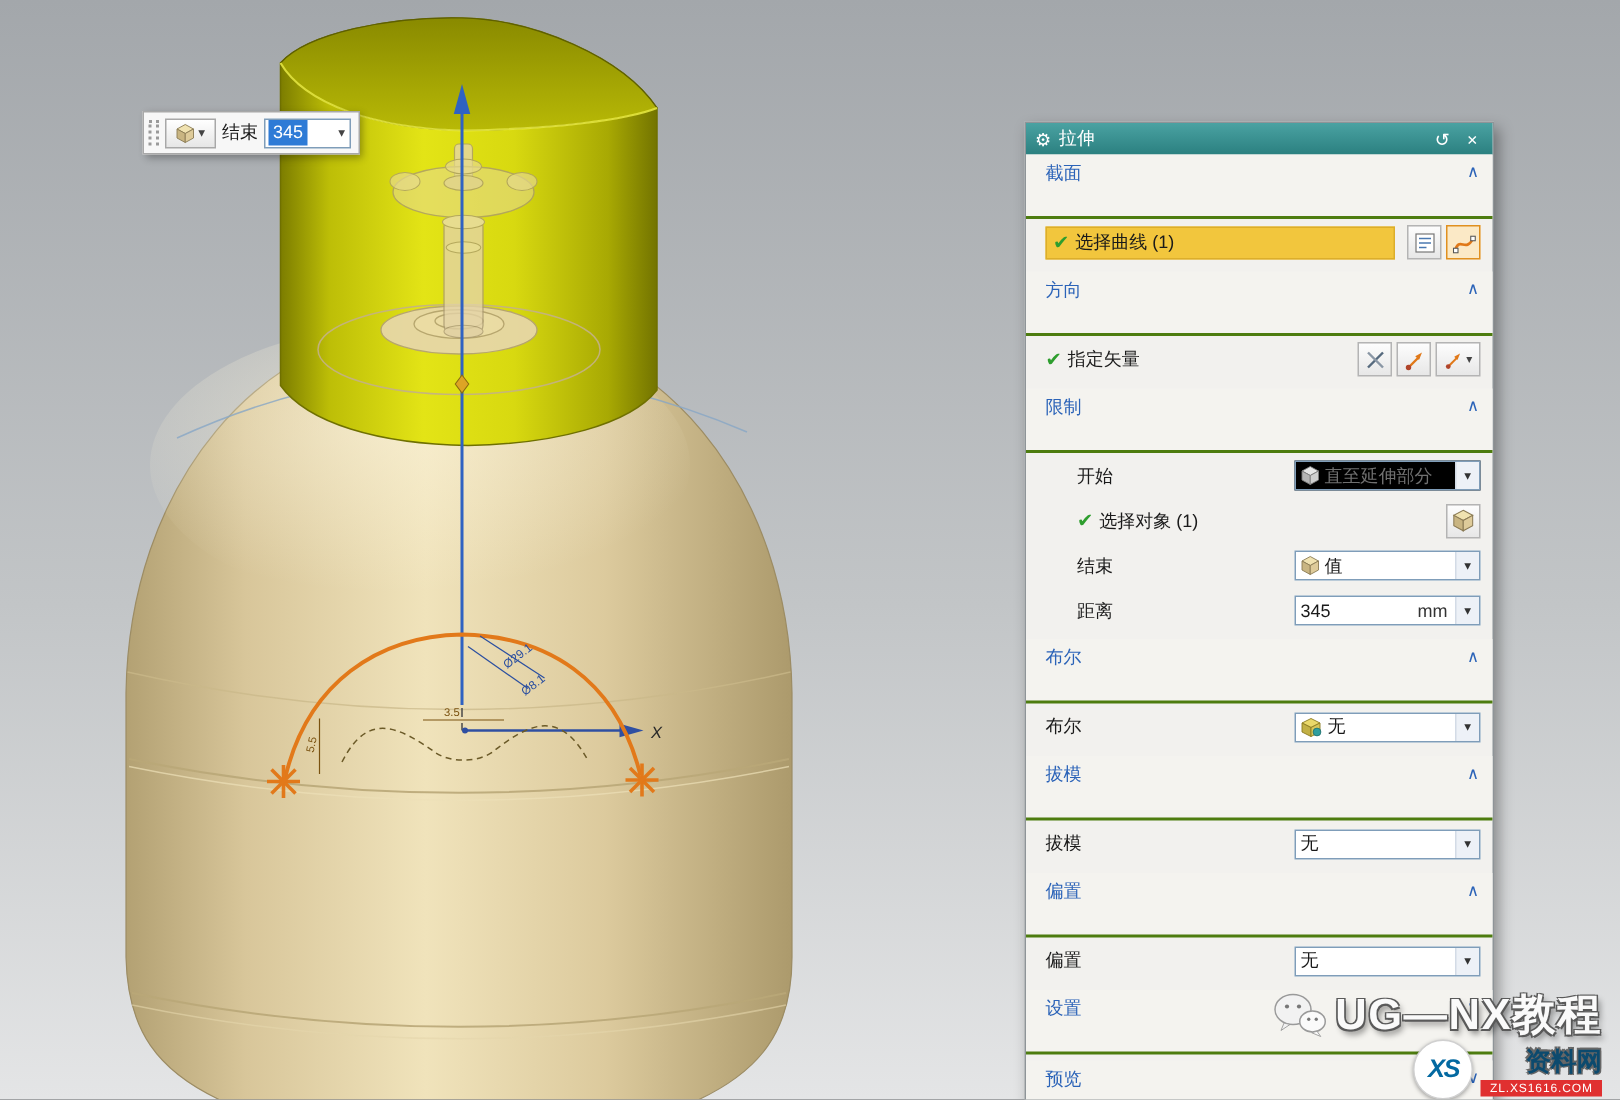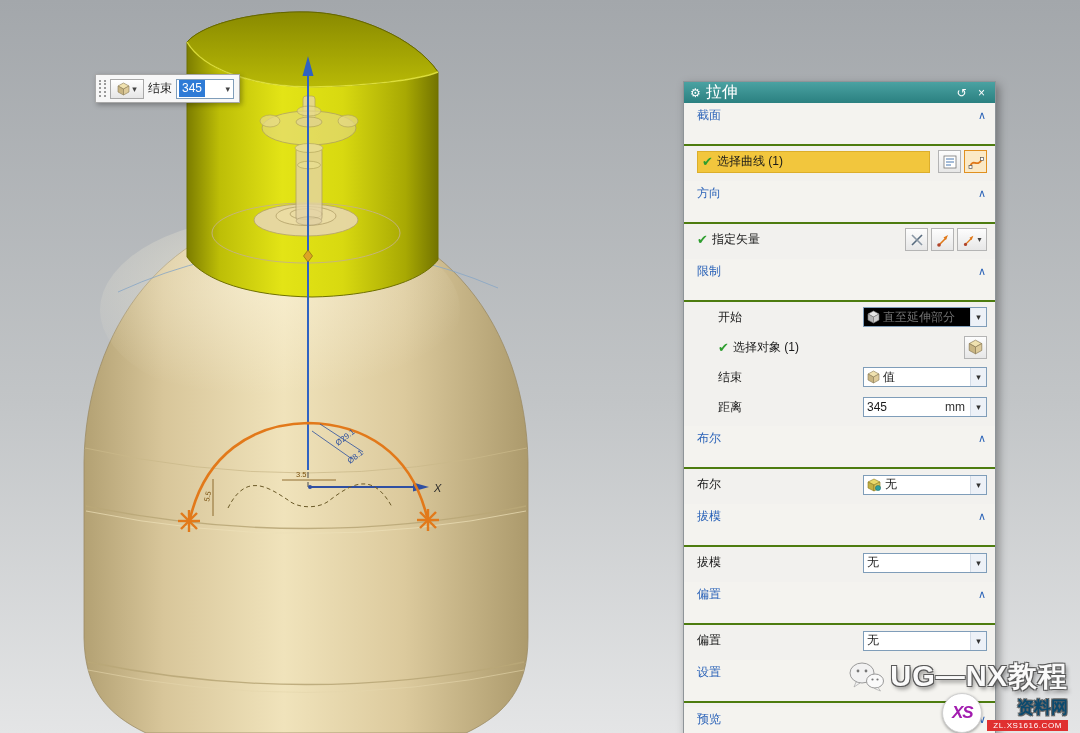--- a/index.html
+++ b/index.html
@@ -17,21 +17,21 @@
   .ftb-input{width:58px;height:20px;border:1px solid #7f9db9;background:#fff;display:flex;align-items:center;
        box-sizing:border-box;padding-left:2px;}
   .sel{background:#2e7bd6;color:#fff;font-size:12px;line-height:17px;padding:0 3px;}
   .arrsm{margin-left:auto;font-size:9px;color:#444;padding:0 3px;}
 
   
   .dlg{position:absolute;left:683px;top:81px;width:313px;background:#f2f1ee;border:1px solid #8e9498;
        box-shadow:3px 4px 9px rgba(0,0,0,.35);font-size:12px;color:#1a1a1a;z-index:4;box-sizing:border-box;}
   .dlg-title{height:21px;background:linear-gradient(180deg,#4aa2a2,#2b8080);color:#fff;display:flex;
        align-items:center;padding:0 6px;gap:5px;}
-  .dlg-title .t{flex:1;font-size:16px;}
+  .dlg-title .t{flex:1;font-size:12px;}
   .tbtn{color:#fff;font-size:12px;width:15px;text-align:center;cursor:pointer;}
   .group{padding-bottom:4px;}
   .grp-header{height:25px;display:flex;align-items:center;padding:0 9px 16px 13px;color:#2b63b8;
        border-bottom:2px solid #4d7c0f;background:#f4f3ef;}
   .chev{margin-left:auto;color:#2b63b8;font-size:11px;line-height:11px;}
   .row{display:flex;align-items:center;min-height:27px;padding:2px 8px 2px 13px;}
   .row.tight{min-height:26px;padding-left:34px;}
   .lbl{font-size:12px;white-space:nowrap;}
   .combo{margin-left:auto;width:124px;height:20px;border:1px solid #7f9db9;background:#fff;display:flex;
        align-items:center;padding-left:3px;gap:3px;box-sizing:border-box;}
@@ -54,21 +54,21 @@
   .btn.ok{border:1px solid #6e96c4;background:#cfe0f4;}
 
   
   .wm{position:absolute;right:12px;bottom:0;z-index:6;text-align:right;}
   .wm-row1{display:flex;align-items:center;justify-content:flex-end;gap:6px;text-align:right;}
   .wm-title{font-size:29px;font-weight:bold;color:#fafafa;letter-spacing:1px;
        text-shadow:-1px -1px 0 #5a5a5a,1px -1px 0 #5a5a5a,-1px 1px 0 #5a5a5a,1px 1px 0 #5a5a5a,2px 3px 4px rgba(0,0,0,.45);}
   .wm-row2{display:flex;align-items:center;justify-content:flex-end;gap:5px;margin-top:-4px;}
   .xs-logo{width:38px;height:38px;border-radius:50%;background:#fff;border:1px solid #d0d0d0;display:flex;
        align-items:center;justify-content:center;box-shadow:0 1px 3px rgba(0,0,0,.35);}
-  .xs-logo span{color:#a21caf;font-weight:bold;font-style:italic;font-size:17px;letter-spacing:-1px;}
+  .xs-logo span{color:#0369a1;font-weight:bold;font-style:italic;font-size:17px;letter-spacing:-1px;}
   .wm-col{display:flex;flex-direction:column;align-items:flex-end;}
   .wm-sub{font-size:17px;font-weight:bold;color:#0c4a6e;
        text-shadow:-1px -1px 0 #666,1px -1px 0 #666,-1px 1px 0 #666,1px 1px 0 #666;}
   .wm-banner{background:#e03030;color:#fff;font-size:8px;letter-spacing:.6px;padding:1px 6px;margin-top:1px;}
 </style>
 </head>
 <body>
 
 <div id="app">
 

